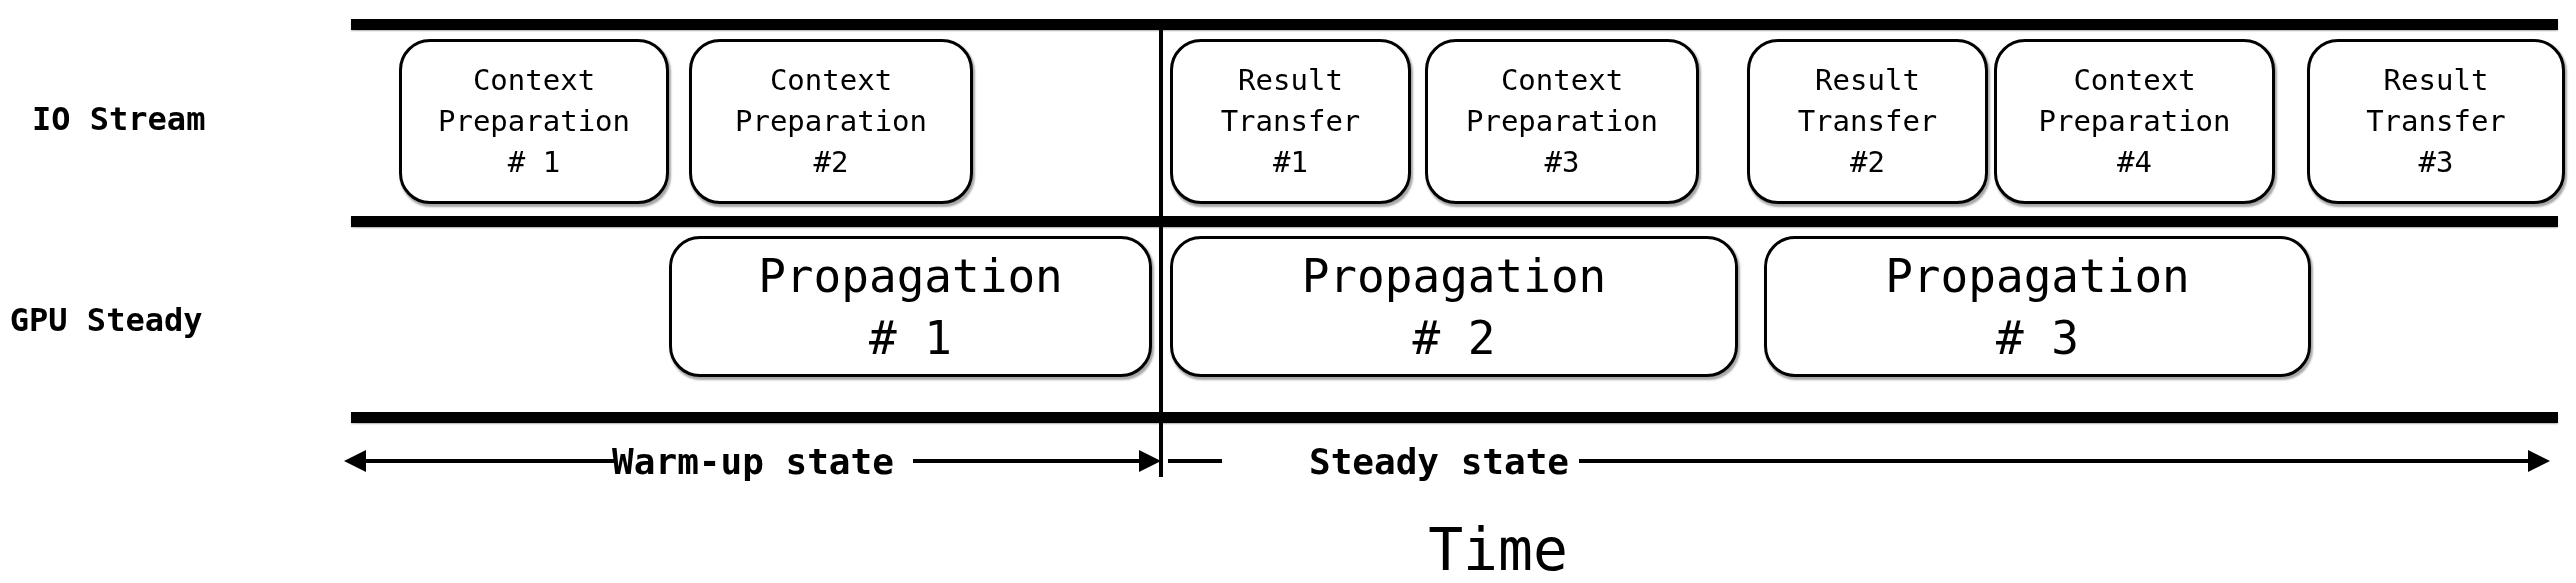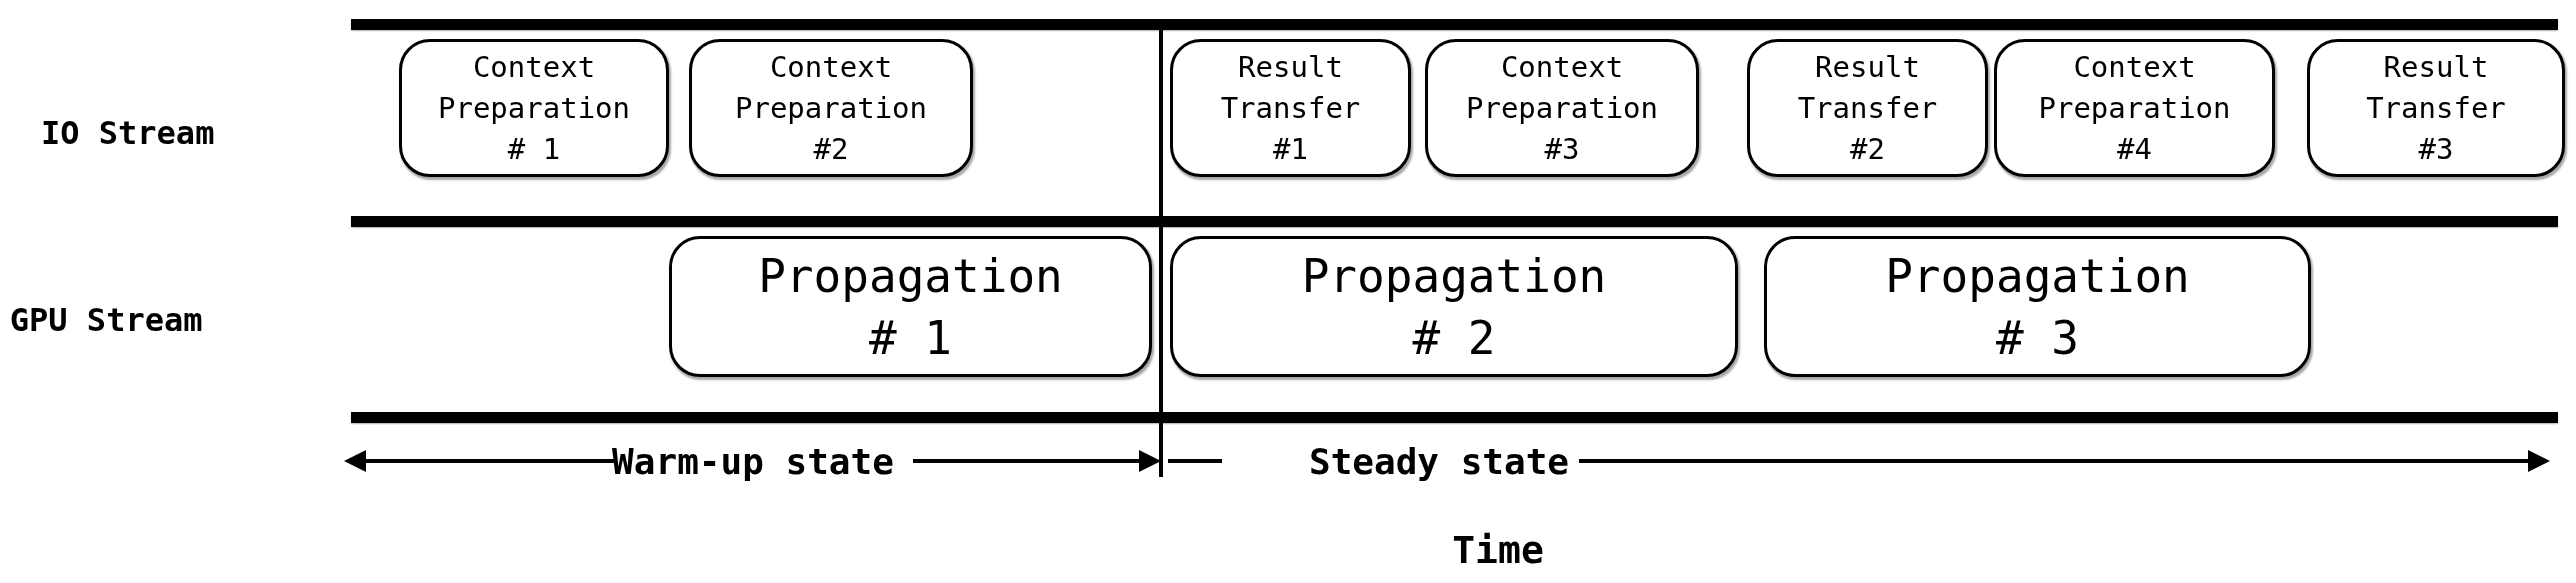--- a/index.html
+++ b/index.html
@@ -39,41 +39,41 @@
   }
 
   
   .stream-label {
     position: absolute;
     font-size: 32px;
     font-weight: bold;
     white-space: nowrap;
     line-height: 38px;
   }
-  .stream-label.io  { left: 41px; top: 100px; margin-top: 14px; }
+  .stream-label.io  { left: 32px; top: 100px; }
   .stream-label.gpu { left: 9.8px; top: 301px; }
 
   
   .task {
     position: absolute;
     box-sizing: border-box;
     background: #ffffff;
     border: 3.5px solid #000000;
     border-radius: 31px;
     box-shadow: 1.4px 2.8px 2.1px rgba(0,0,0,0.35);
     display: flex;
     flex-direction: column;
     align-items: center;
     justify-content: center;
     text-align: center;
     white-space: nowrap;
   }
   .task.io {
     top: 39px;
-    height: 138px;
+    height: 165px;
     font-size: 29px;
     line-height: 41px;
   }
   .task.gpu {
     top: 236px;
     height: 141px;
     font-size: 46px;
     line-height: 62px;
   }
 
@@ -108,31 +108,30 @@
     font-size: 36px;
     font-weight: bold;
     white-space: nowrap;
     line-height: 39px;
   }
   .time-label {
     position: absolute;
     left: 1498px;
     top: 524px;
     transform: translateX(-50%);
-    font-size: 38px;
+    font-size: 58px;
     line-height: 52px;
     white-space: nowrap;
-    font-weight: bold;
   }
 </style>
 </head>
 <body>
 
 <div class="stream-label io">IO Stream</div>
-<div class="stream-label gpu">GPU Stream</div>
+<div class="stream-label gpu">GPU Steady</div>
 
 <div class="rail top"></div>
 <div class="rail mid"></div>
 <div class="rail bot"></div>
 
 <div class="divider"></div>
 
 <div class="task io" style="left:399px;width:270px;">
   <span>Context</span>
   <span>Preparation</span>

